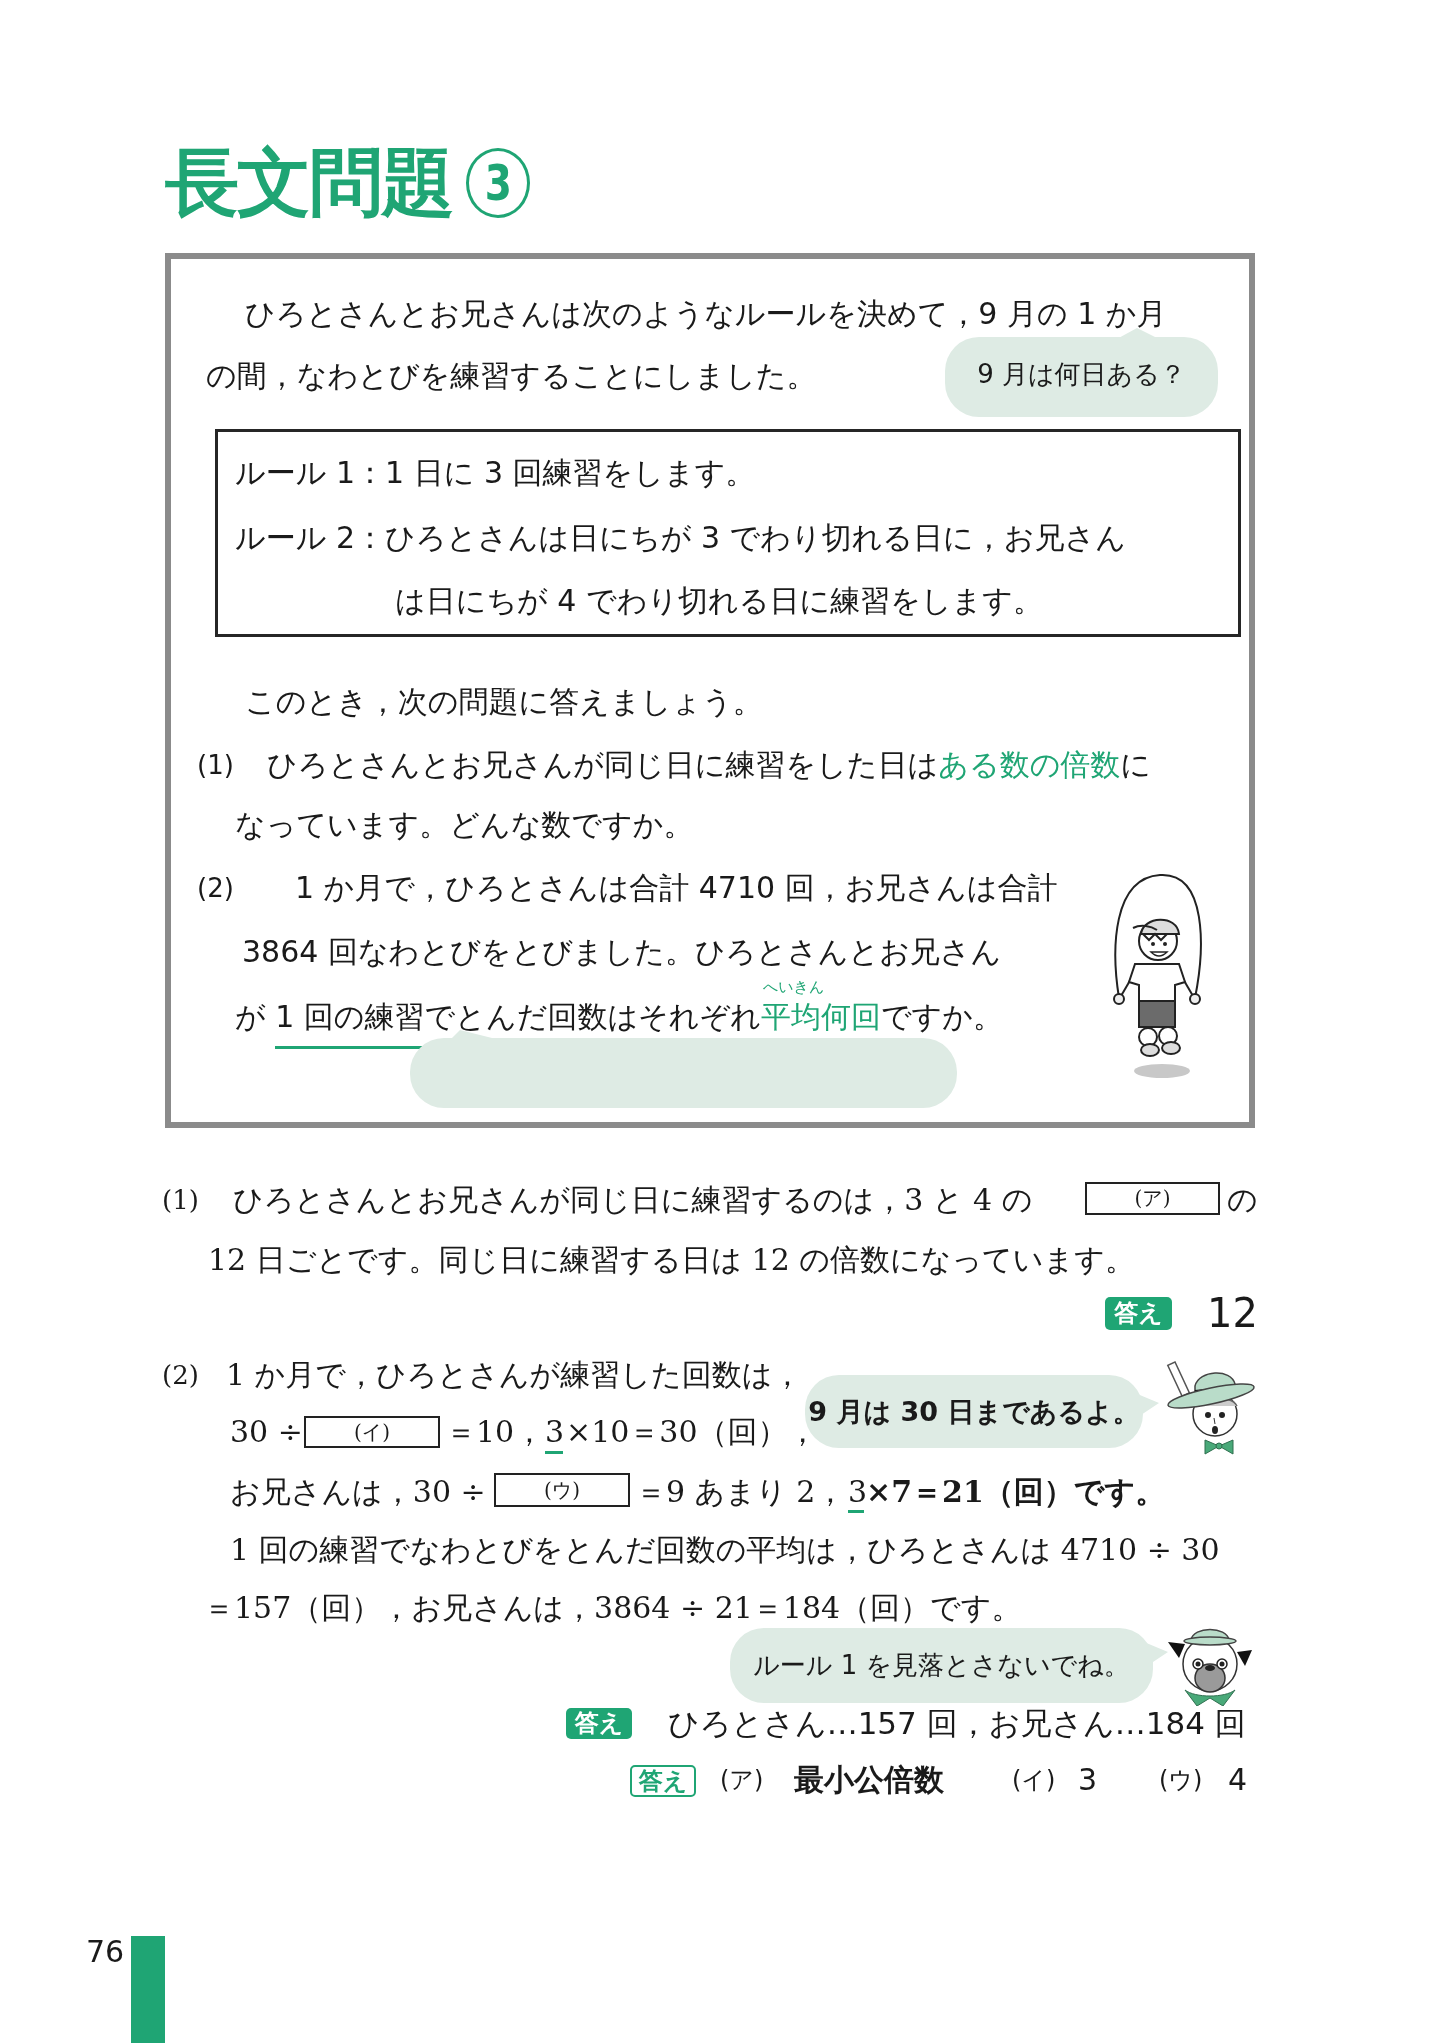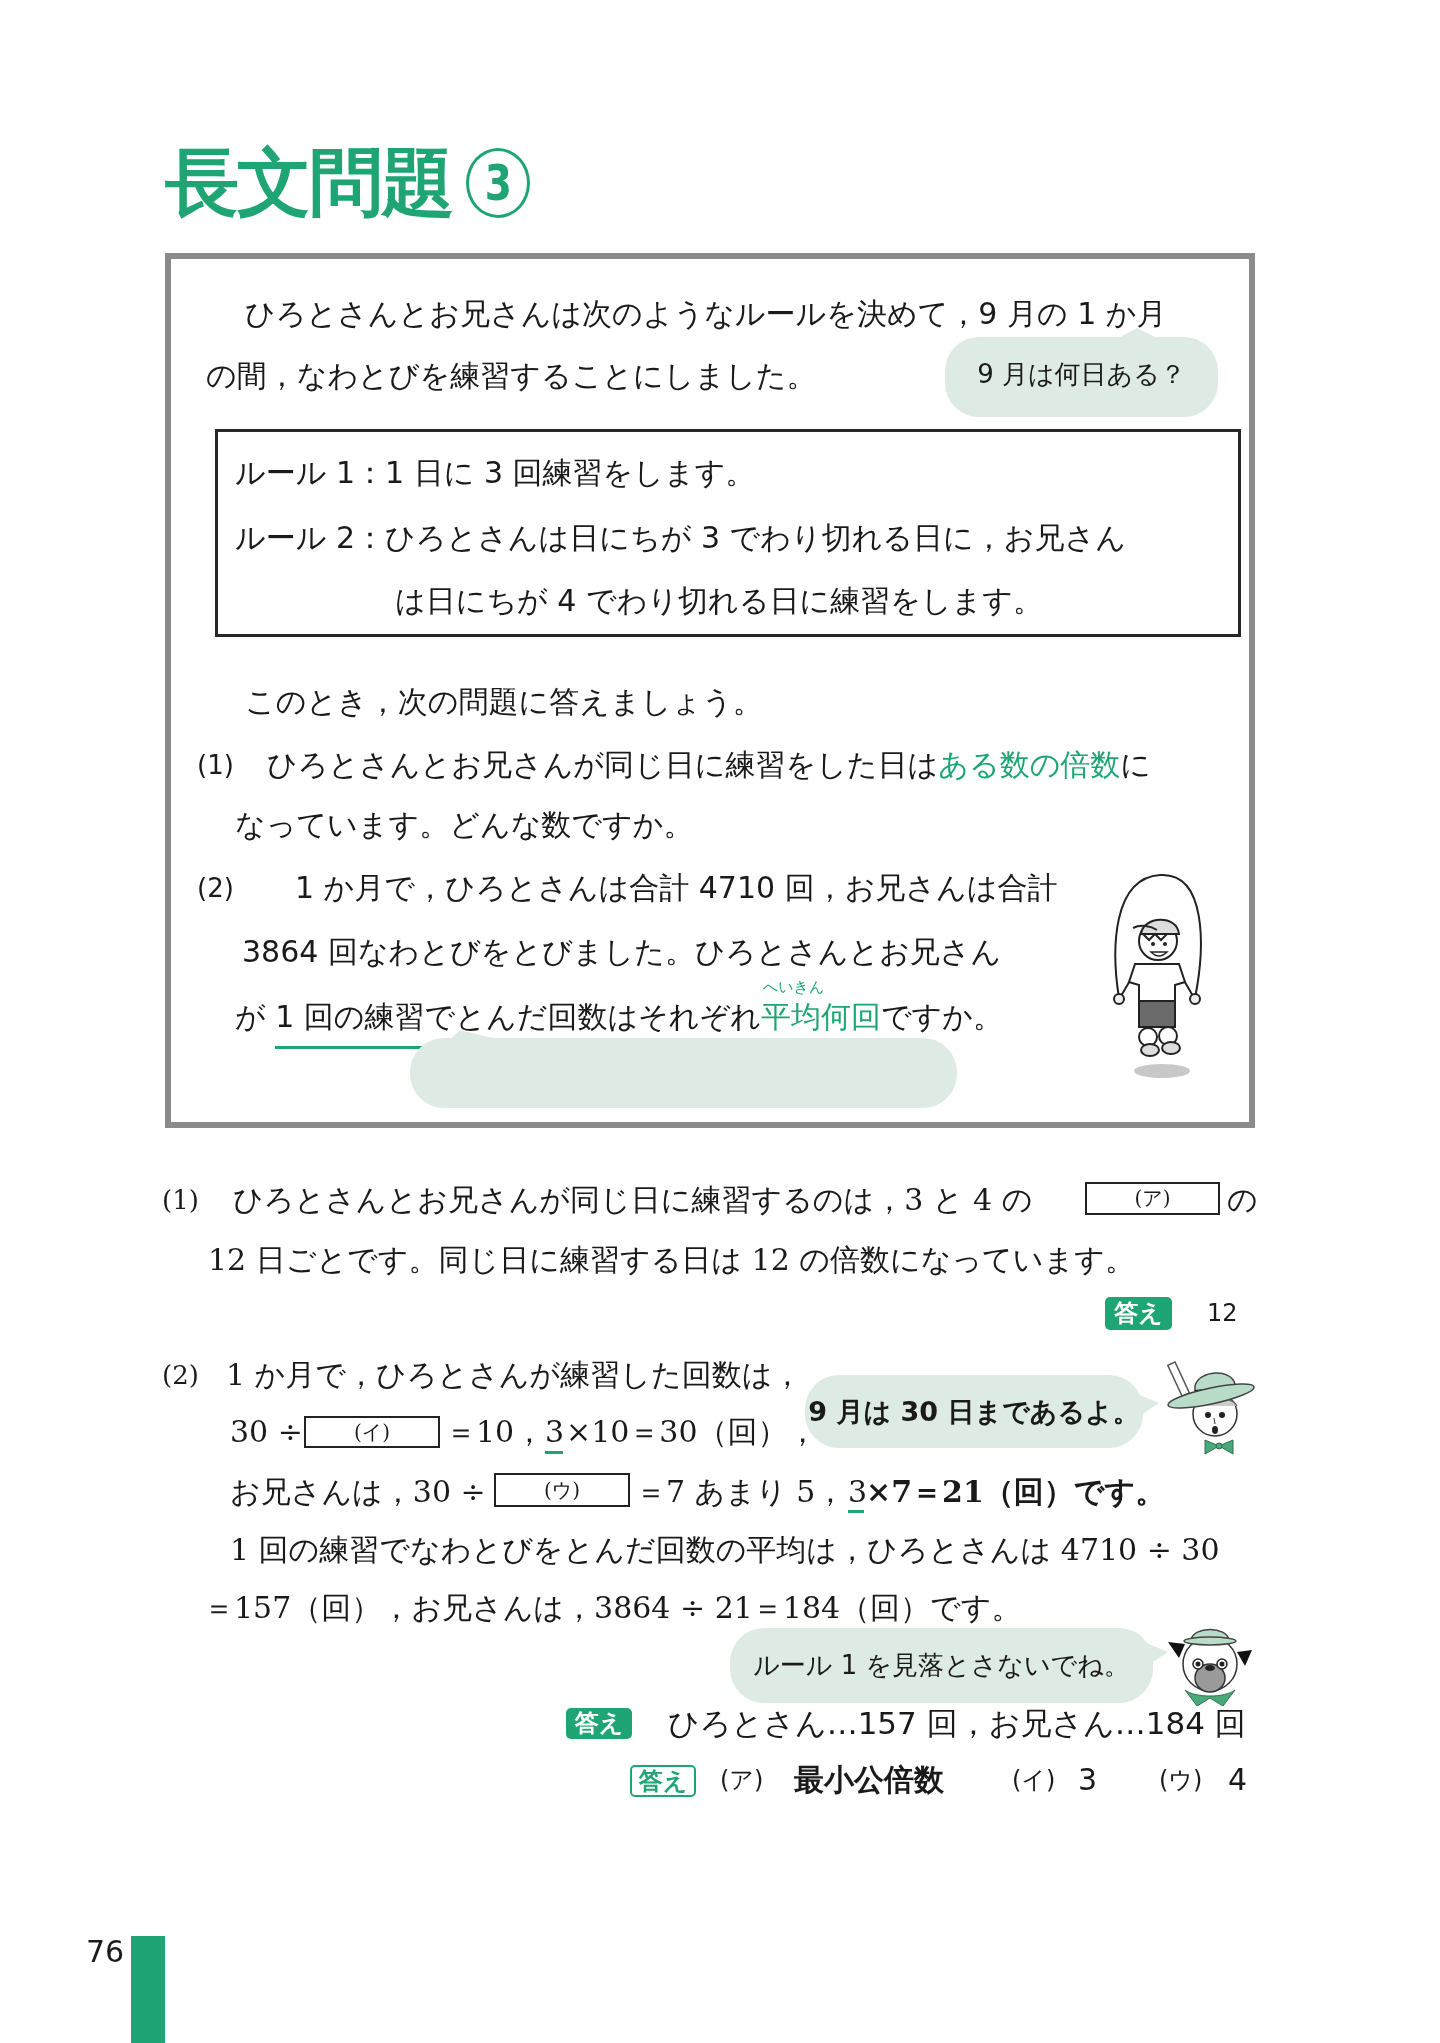--- a/index.html
+++ b/index.html
@@ -103,35 +103,35 @@
   <ellipse cx="57" cy="203" rx="28" ry="7" fill="#c8c8c8"></ellipse>
 </svg>
 
 <div class="ln serif" style="left:162px; top:1180px; font-size:26px;">(1)</div>
 <div class="ln serif" style="left:233px; top:1180px;">ひろとさんとお兄さんが同じ日に練習するのは，3 と 4 の</div>
 <div class="blank serif" style="left:1085px; top:1182px; width:135px; height:33px; line-height:29px;">(ア)</div>
 <div class="ln serif" style="left:1227px; top:1180px;">の</div>
 <div class="ln serif" style="left:208px; top:1240px;">12 日ごとです。同じ日に練習する日は 12 の倍数になっています。</div>
 
 <div class="badge" style="left:1105px; top:1297px; width:67px; height:33px; line-height:33px;">答え</div>
-<div class="ln" style="left:1207px; top:1293px; font-size:24px;">12</div>
+<div class="ln" style="left:1207px; top:1293px; font-size:40px;">12</div>
 
 <div class="ln serif" style="left:162px; top:1355px; font-size:26px;">(2)</div>
 <div class="ln serif" style="left:226px; top:1355px;">1 か月で，ひろとさんが練習した回数は，</div>
 
 <div class="ln serif" style="left:230px; top:1412px;">30 ÷</div>
 <div class="blank serif" style="left:304px; top:1416px; width:136px; height:32px; line-height:28px;">(イ)</div>
 <div class="ln serif" style="left:446px; top:1412px;">＝10，</div>
 <div class="ln serif" style="left:545px; top:1412px;">3</div>
 <div class="under-digit" style="left:545px; top:1451px; width:18px;"></div>
 <div class="ln serif" style="left:566px; top:1412px;">×10＝30（回），</div>
 
 <div class="ln serif" style="left:230px; top:1472px;">お兄さんは，30 ÷</div>
 <div class="blank serif" style="left:494px; top:1473px; width:136px; height:34px; line-height:30px;">(ウ)</div>
-<div class="ln serif" style="left:636px; top:1472px;">＝7 あまり 5，</div>
+<div class="ln serif" style="left:636px; top:1472px;">＝9 あまり 2，</div>
 <div class="ln serif" style="left:848px; top:1472px;">3</div>
 <div class="under-digit" style="left:848px; top:1510px; width:16px;"></div>
 <div class="ln serif" style="left:866px; top:1472px;font-weight:bold;">×7＝21（回）です。</div>
 
 <div class="bubble" style="left:805px; top:1375px; width:338px; height:73px; line-height:73px; font-size:27px; font-weight:bold;">
   <svg class="tail" style="left:330px; top:14px;" width="26" height="30" viewBox="0 0 26 30">
       <path d="M0 4 L24 14 L0 30 Z" fill="#deebe4"></path>
     </svg>
   <span>9 月は 30 日まであるよ。</span>
 </div>

